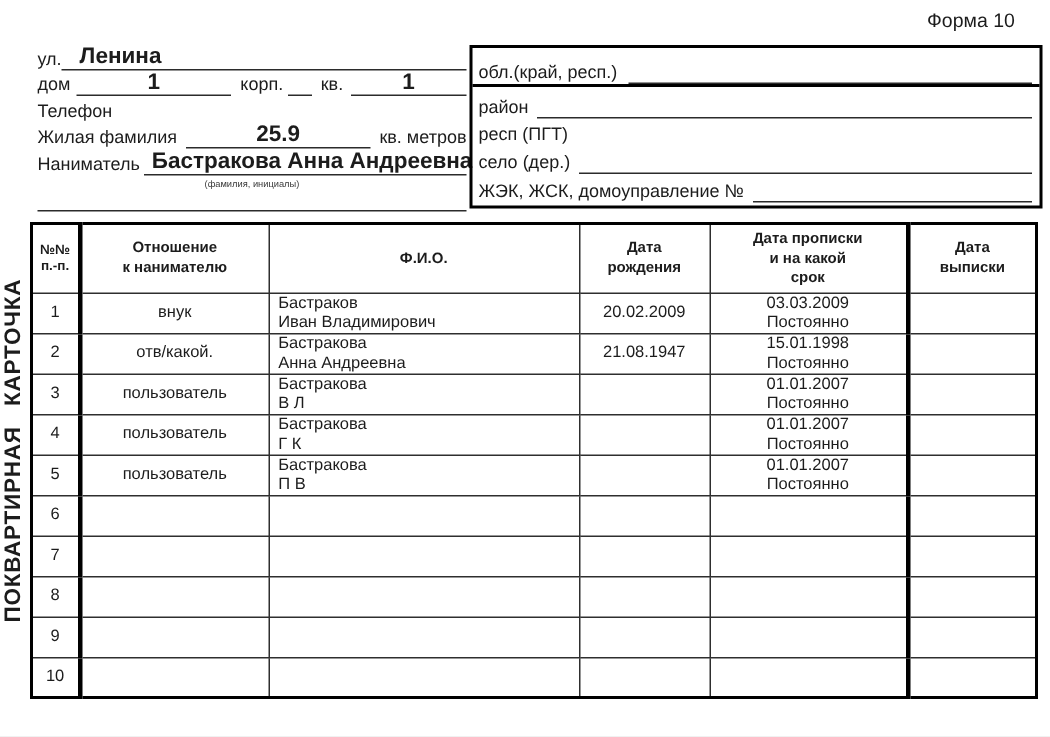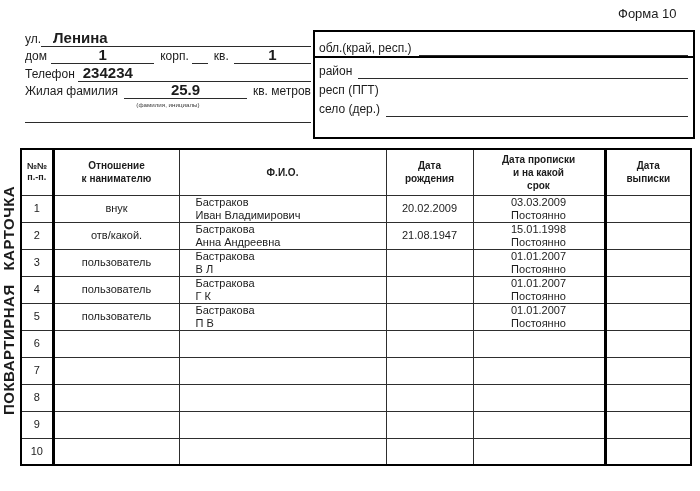--- a/index.html
+++ b/index.html
@@ -51,21 +51,21 @@
   .res th, .res td { border:1px solid #2e2e2e; padding:0 2px; overflow:hidden; }
   .res th {
     font-size:10px; font-weight:bold; height:46px; text-align:center;
     vertical-align:middle; white-space:pre-line; line-height:1.3;
   }
   .res th.h-num { font-size:9px; }
   .res td {
     font-size:11px; height:27px; text-align:center; vertical-align:middle;
     white-space:pre-line; line-height:1.18;
   }
-  .res td.c-fio { text-align:left; padding-left:16px; }
+  .res td.c-fio { text-align:left; padding-left:6px; }
   .res th:first-child, .res td:first-child { border-right:3px solid #000; }
   .res th:nth-child(6), .res td:nth-child(6) { border-left:3px solid #000; }
 </style>
 </head>
 <body>
 
 <div class="page">
 
   <div class="form-no">Форма 10</div>
 
@@ -77,46 +77,53 @@
     <div class="a-line">
       <span class="lbl">дом</span>
       <span class="ul grow ctr" style="flex:1.5; margin-left:4px"><span class="val">1</span></span>
       <span class="lbl" style="margin-left:6px">корп.</span>
       <span class="ul" style="width:16px; margin-left:3px"><span class="val"></span></span>
       <span class="lbl" style="margin-left:6px">кв.</span>
       <span class="ul grow ctr" style="margin-left:5px"><span class="val">1</span></span>
     </div>
     <div class="a-line">
       <span class="lbl">Телефон</span>
-      <span class="ul grow" style="padding-left:5px; margin-left:3px"><span class="val">234234</span></span>
     </div>
     <div class="a-line">
       <span class="lbl">Жилая фамилия</span>
       <span class="ul grow ctr" style="margin-left:6px"><span class="val">25.9</span></span>
       <span class="lbl" style="margin-left:6px">кв. метров</span>
+    </div>
+    <div class="a-line">
+      <span class="lbl">Наниматель</span>
+      <span class="ul grow" style="padding-left:5px; margin-left:3px"><span class="val">Бастракова Анна Андреевна</span></span>
     </div>
     <div class="hint"><span>(фамилия, инициалы)</span></div>
     <div class="blank-line"></div>
   </div>
 
   <div class="rbox">
     <div class="a-line obl-row">
       <span class="lbl">обл.(край, респ.)</span>
       <span class="ul grow" style="margin-left:8px"><span class="val"></span></span>
     </div>
     <div class="rbox-sep"></div>
     <div class="a-line">
       <span class="lbl">район</span>
       <span class="ul grow" style="margin-left:6px"><span class="val"></span></span>
     </div>
     <div class="a-line">
       <span class="lbl">респ (ПГТ)</span>
     </div>
     <div class="a-line">
       <span class="lbl">село (дер.)</span>
+      <span class="ul grow" style="margin-left:6px"><span class="val"></span></span>
+    </div>
+    <div class="a-line">
+      <span class="lbl">ЖЭК, ЖСК, домоуправление №</span>
       <span class="ul grow" style="margin-left:6px"><span class="val"></span></span>
     </div>
   </div>
 
   <div class="vtitle">ПОКВАРТИРНАЯ КАРТОЧКА</div>
 
   <table class="res">
     <colgroup>
       <col style="width:32px">
         <col style="width:126px">

